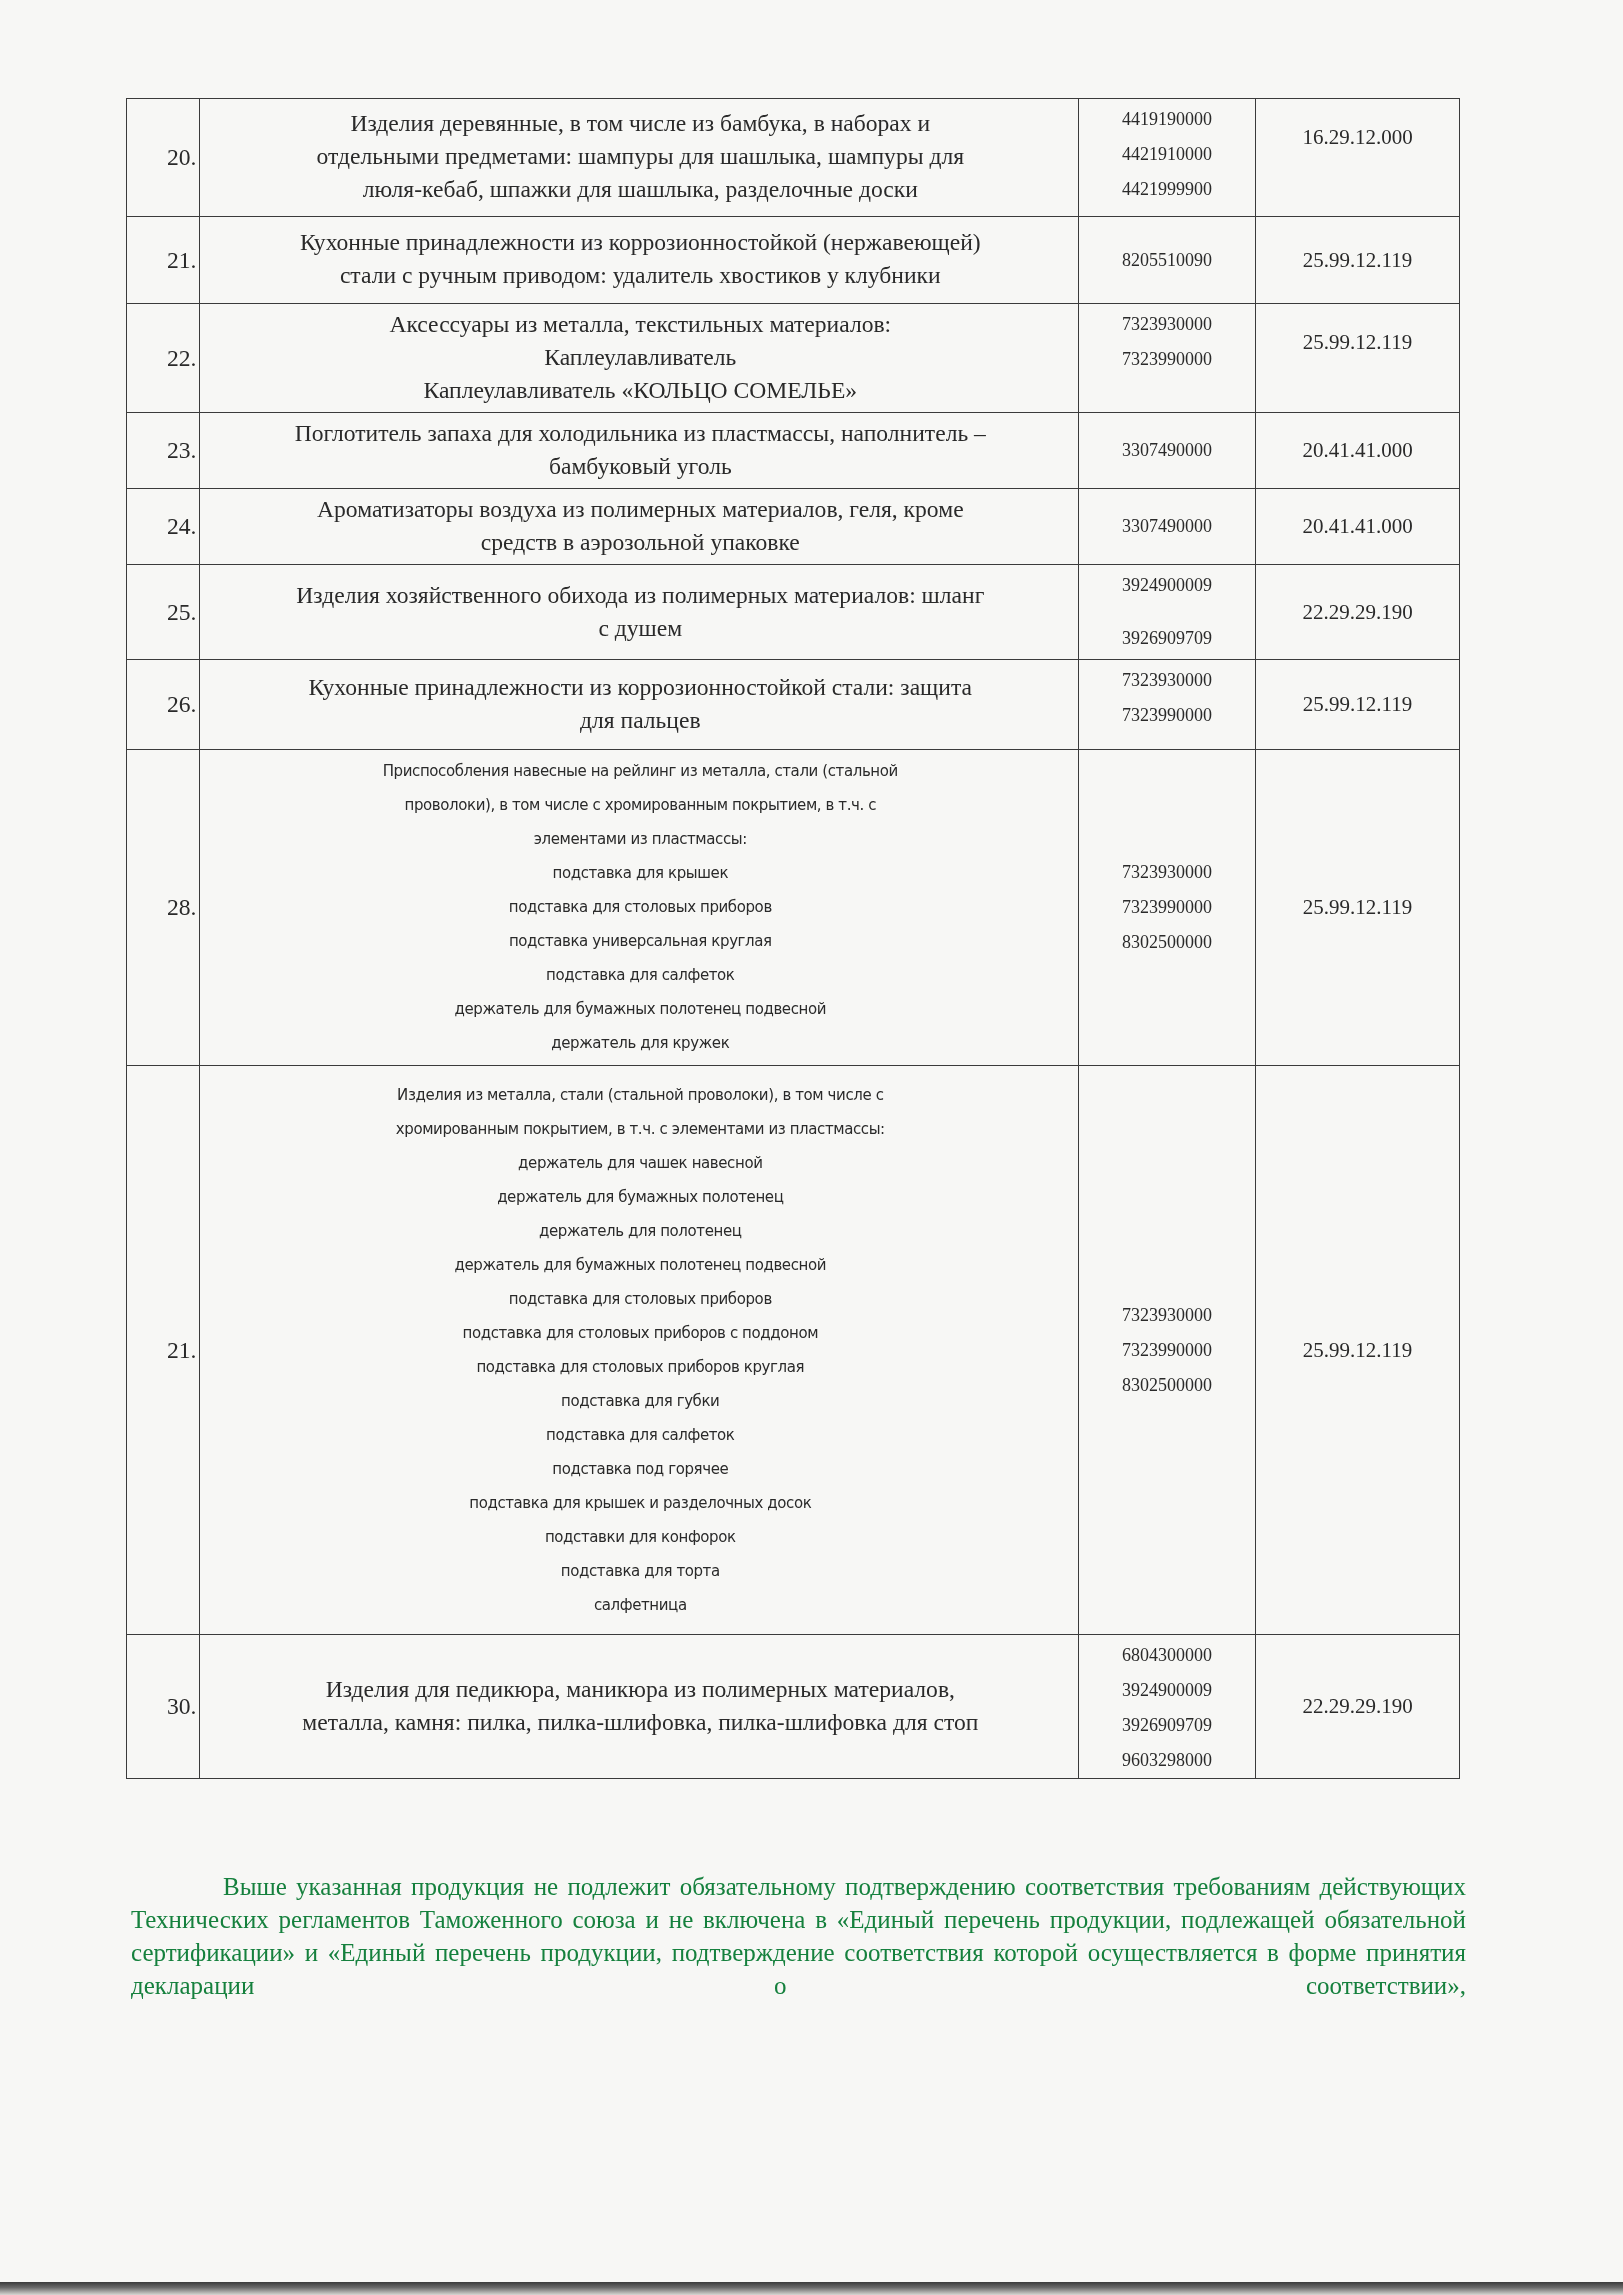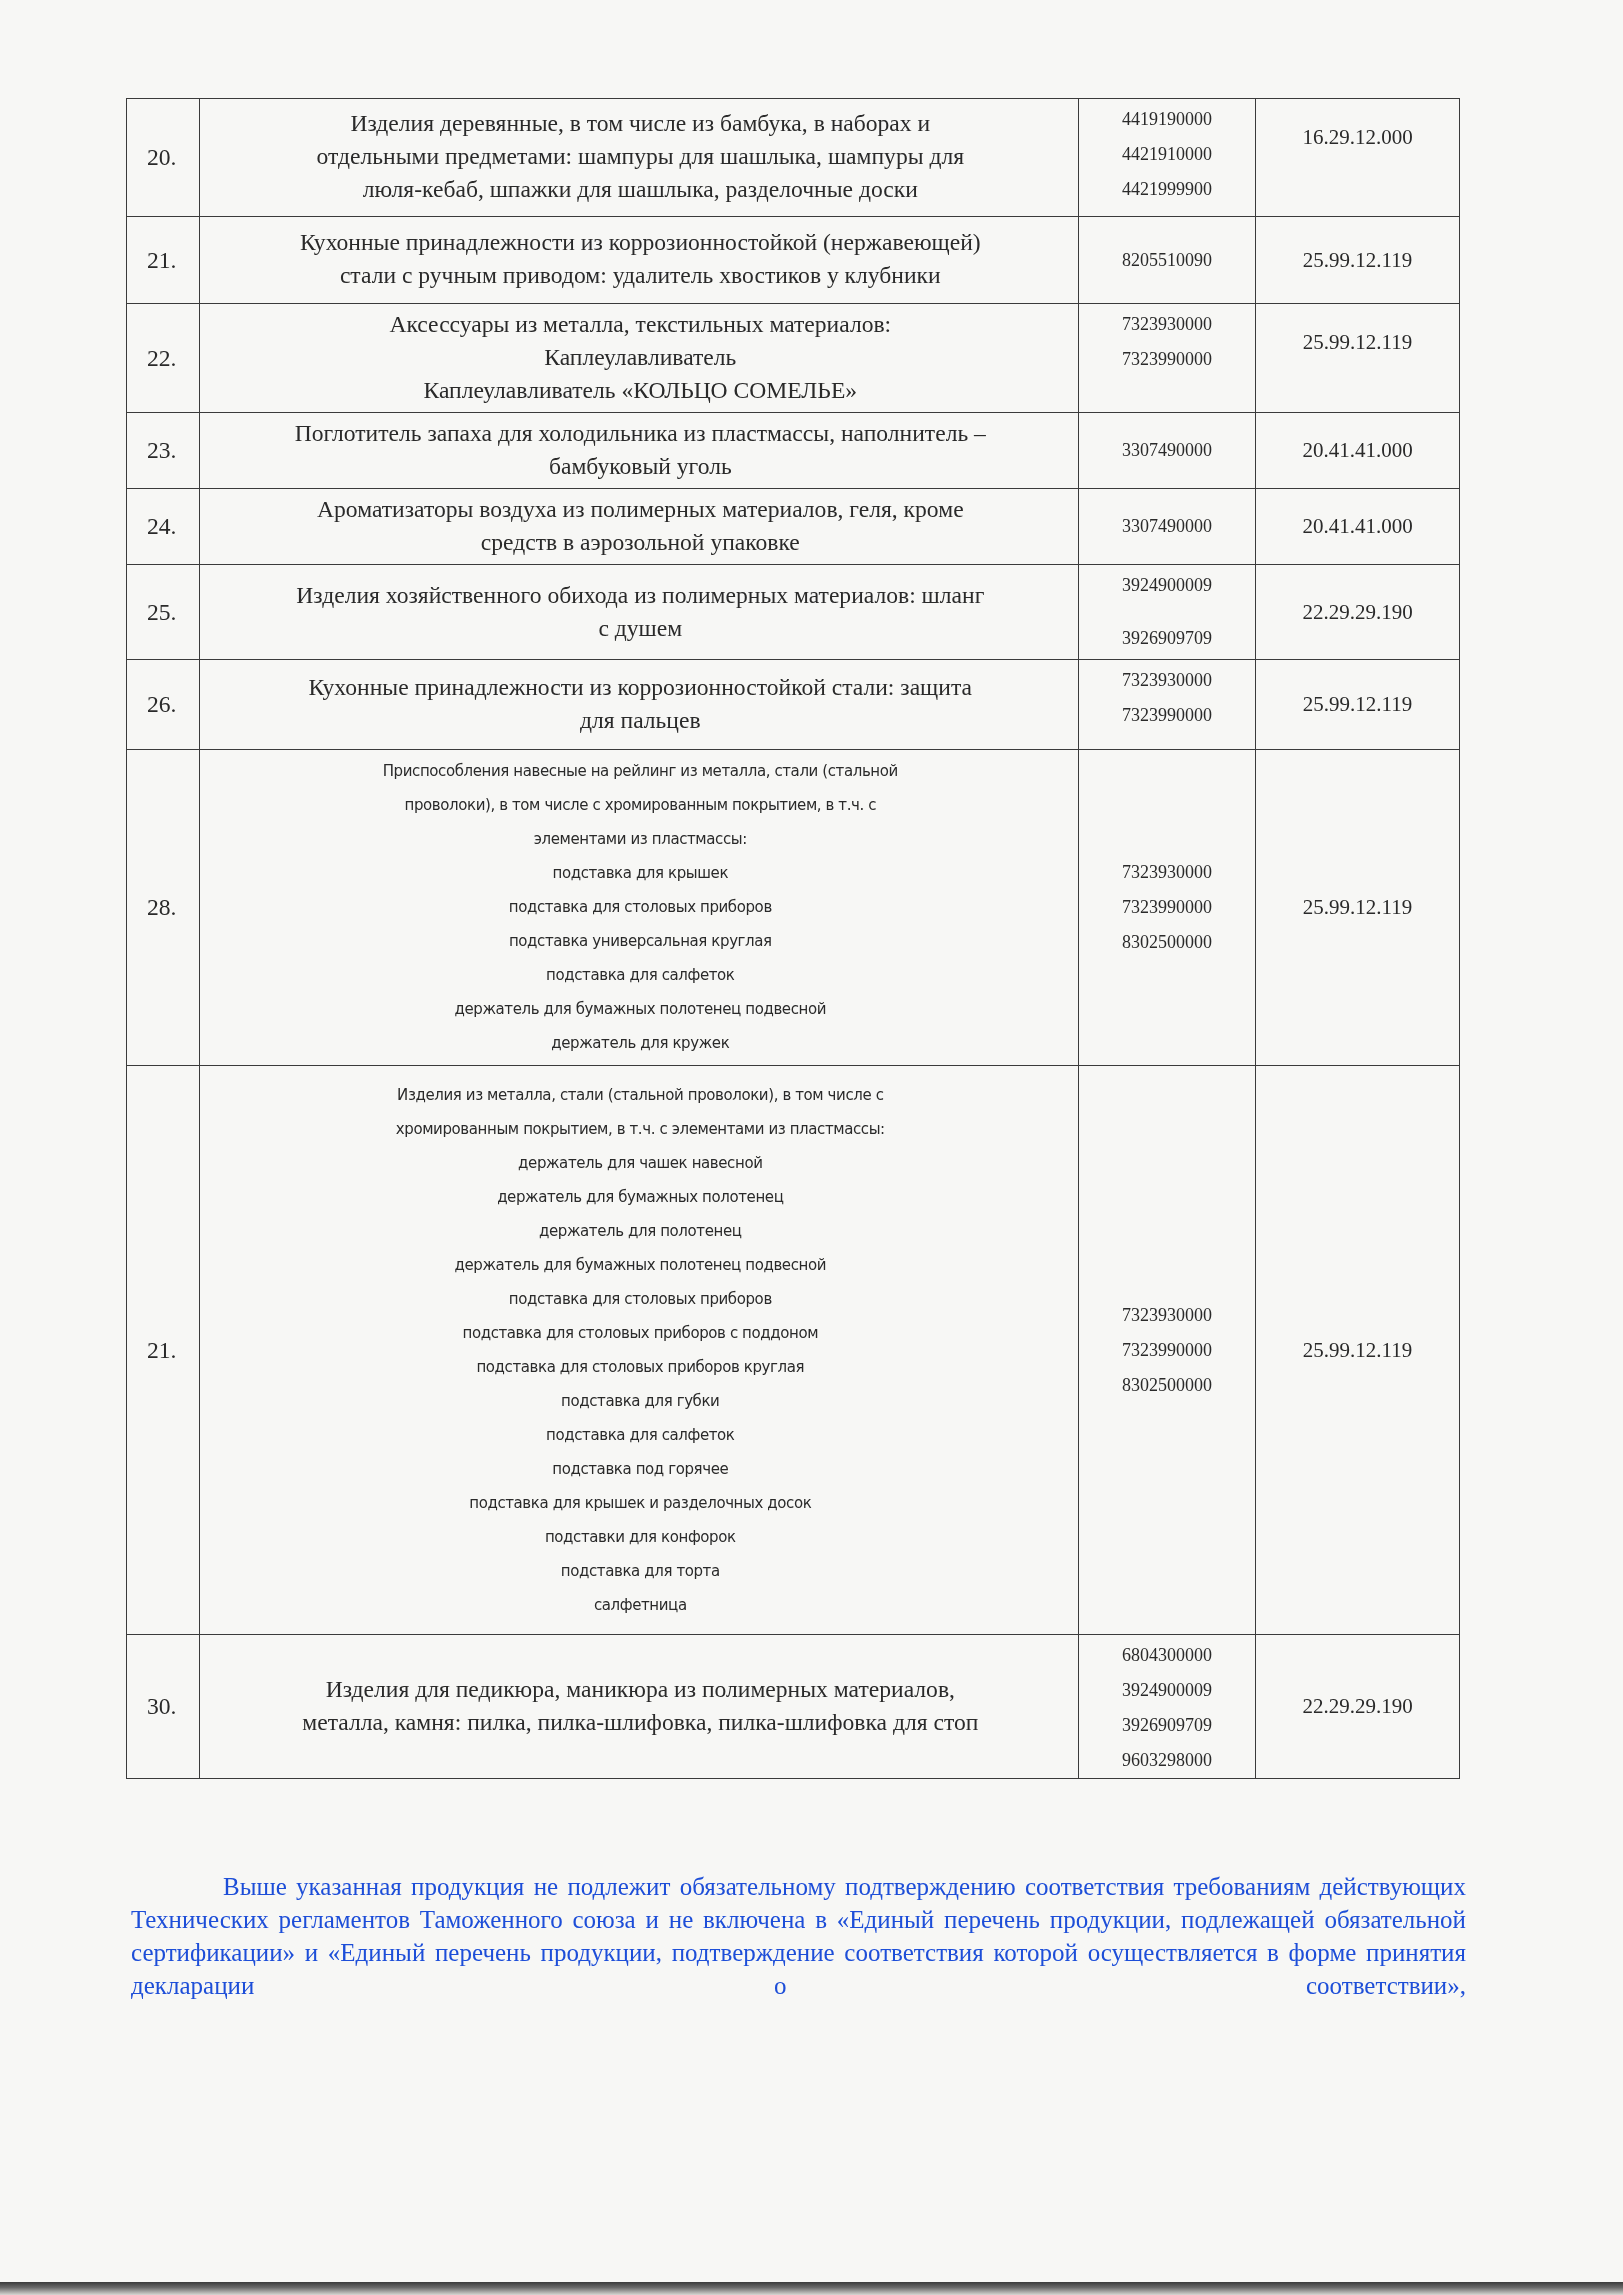--- a/index.html
+++ b/index.html
@@ -23,21 +23,21 @@
     border: 1.6px solid #3b3b3b;
     vertical-align: middle;
     padding: 0;
   }
   col.c-num { width: 73px; }
   col.c-desc { width: 879px; }
   col.c-tnved { width: 177px; }
   col.c-okpd { width: 204px; }
   td.num {
     font-family: "Liberation Serif", serif;
-    font-size: 23.6px; text-align: center; padding-right: 2.6px !important;
+    font-size: 23.6px; text-align: right; padding-right: 2.6px !important;
   }
   td.desc { padding: 3.9px 7.9px 5.2px 10.5px !important; vertical-align: top; text-align: center; }
   td.desc .line { font-size: 23.6px; line-height: 33px; white-space: nowrap; }
   td.desc.serif .line { font-family: "Liberation Serif", serif; }
   td.desc.sans .line { font-family: "DejaVu Sans", sans-serif; font-size: 15px; line-height: 34px; letter-spacing: -0.4px; }
   td.codes {
     font-family: "Liberation Serif", serif;
     font-size: 18px; text-align: center; line-height: 35px;
   }
   td.codes.top { vertical-align: top; padding-top: 2.6px !important; }
@@ -46,21 +46,21 @@
     font-size: 21px; text-align: center;
   }
   td.okpd.top { vertical-align: top; padding-top: 26px !important; }
   .code { display: block; }
   .split-codes { display: flex; flex-direction: column; justify-content: space-between; height: 100%; }
   .footer-text {
     position: absolute; left: 131px; top: 1870px; width: 1335px;
     font-family: "Liberation Serif", serif;
     font-size: 25px; line-height: 33px;
     text-align: justify; text-align-last: justify;
-    color: #1d4ed8;
+    color: #15803d;
   }
   .footer-text p { margin: 0; text-indent: 92px; }
 </style>
 </head>
 <body>
 
 <table class="products">
   <colgroup>
     <col class="c-num">
       <col class="c-desc">

